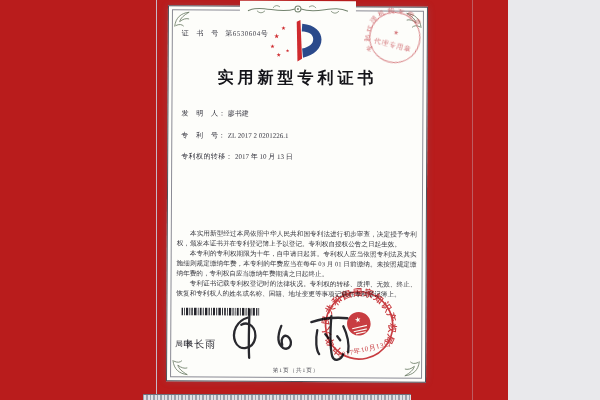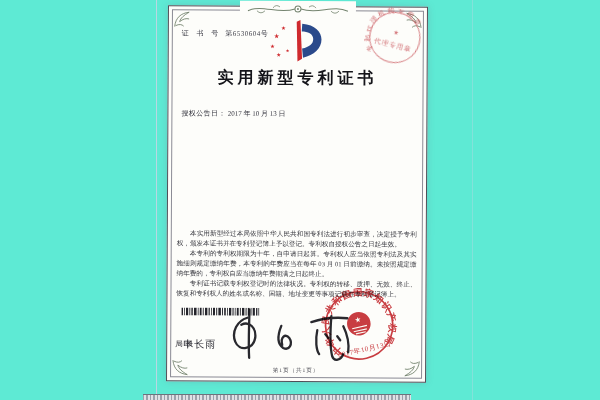--- a/index.html
+++ b/index.html
@@ -1,16 +1,16 @@
 <!DOCTYPE html>
 <html><head>
 <meta charset="utf-8">
 <style>
   html,body{margin:0;padding:0;background:#e9e9ec;}
-  .stage{position:relative;width:600px;height:400px;background:#5eead4;overflow:hidden;
+  .stage{position:relative;width:508px;height:400px;background:#b91c1c;overflow:hidden;
          font-family:"Liberation Serif","DejaVu Serif",serif;}
   .photo-edge{position:absolute;top:0;width:1px;height:400px;background:#c9d4e4;}
   .photo-edge.left{left:156px;opacity:.85;}
   .photo-edge.right{left:472px;opacity:.35;}
 
   .cert{position:absolute;left:167px;top:6px;width:258px;height:374px;
         background:#fdfdfa;border:1px solid #4f4f58;transform:rotate(.3deg);
         box-shadow:0 0 7px rgba(110,120,140,.28);}
   .inner-frame{position:absolute;inset:3px;border:1px solid #8a8a94;}
 
@@ -124,26 +124,32 @@
         <text x="30" y="27" font-size="6.5" fill="#c9545a" text-anchor="middle">★</text>
         <text x="30" y="40" font-size="7" fill="#c9545a" text-anchor="middle" letter-spacing="1">代理专用章</text>
       </svg>
     </div>
 
     <div class="title">实用新型专利证书</div>
 
     <div class="fields">
 
 
-
-
-
-
         <div class="field-row">
-          <span class="f-label">授权公告日：</span><span class="f-value">2017 年 10 月 13 日</span>
+          <span class="f-label">发　明　人：</span><span class="f-value">廖书建</span>
+        </div>
+
+        <div class="field-row">
+          <span class="f-label">专　利　号：</span><span class="f-value">ZL 2017 2 0201226.1</span>
+        </div>
+
+
+
+        <div class="field-row">
+          <span class="f-label">专利权的转移：</span><span class="f-value">2017 年 10 月 13 日</span>
         </div>
       </div>
 
     <div class="paras">
 
         <p>本实用新型经过本局依照中华人民共和国专利法进行初步审查，决定授予专利权，颁发本证书并在专利登记簿上予以登记。专利权自授权公告之日起生效。</p>
 
         <p>本专利的专利权期限为十年，自申请日起算。专利权人应当依照专利法及其实施细则规定缴纳年费，本专利的年费应当在每年 03 月 01 日前缴纳。未按照规定缴纳年费的，专利权自应当缴纳年费期满之日起终止。</p>
 
         <p>专利证书记载专利权登记时的法律状况。专利权的转移、质押、无效、终止、恢复和专利权人的姓名或名称、国籍、地址变更等事项记载在专利登记簿上。</p>

